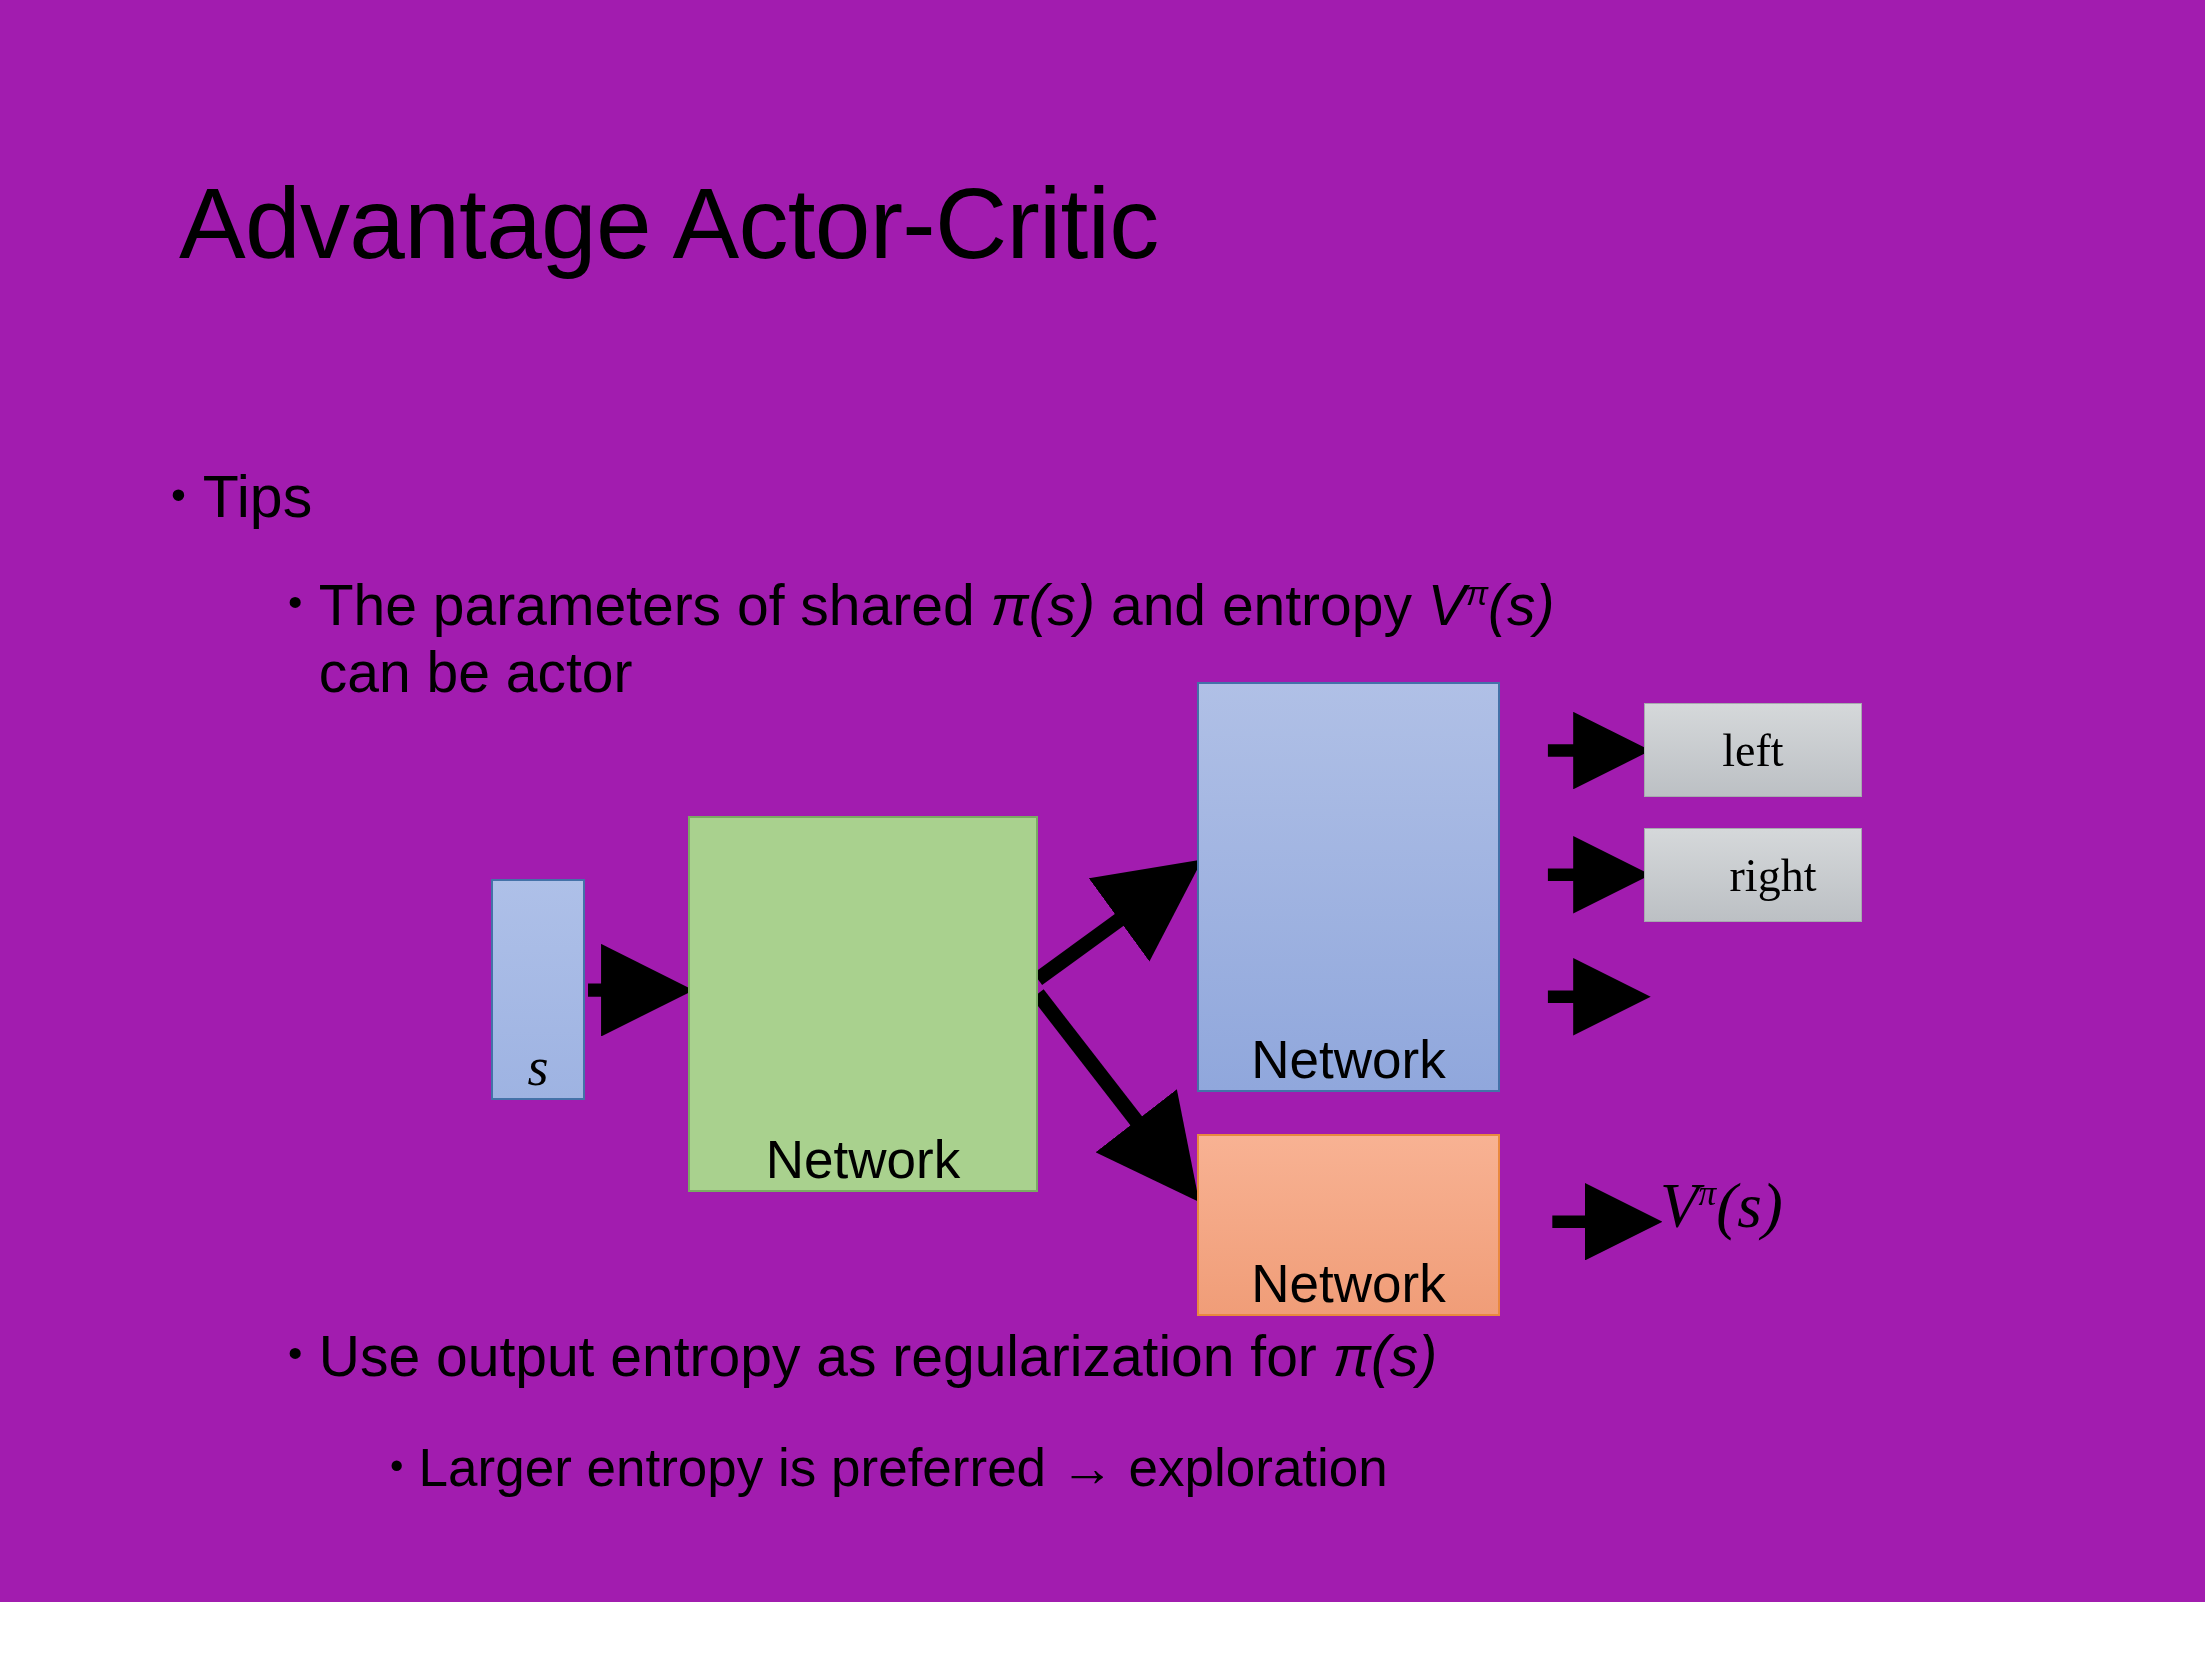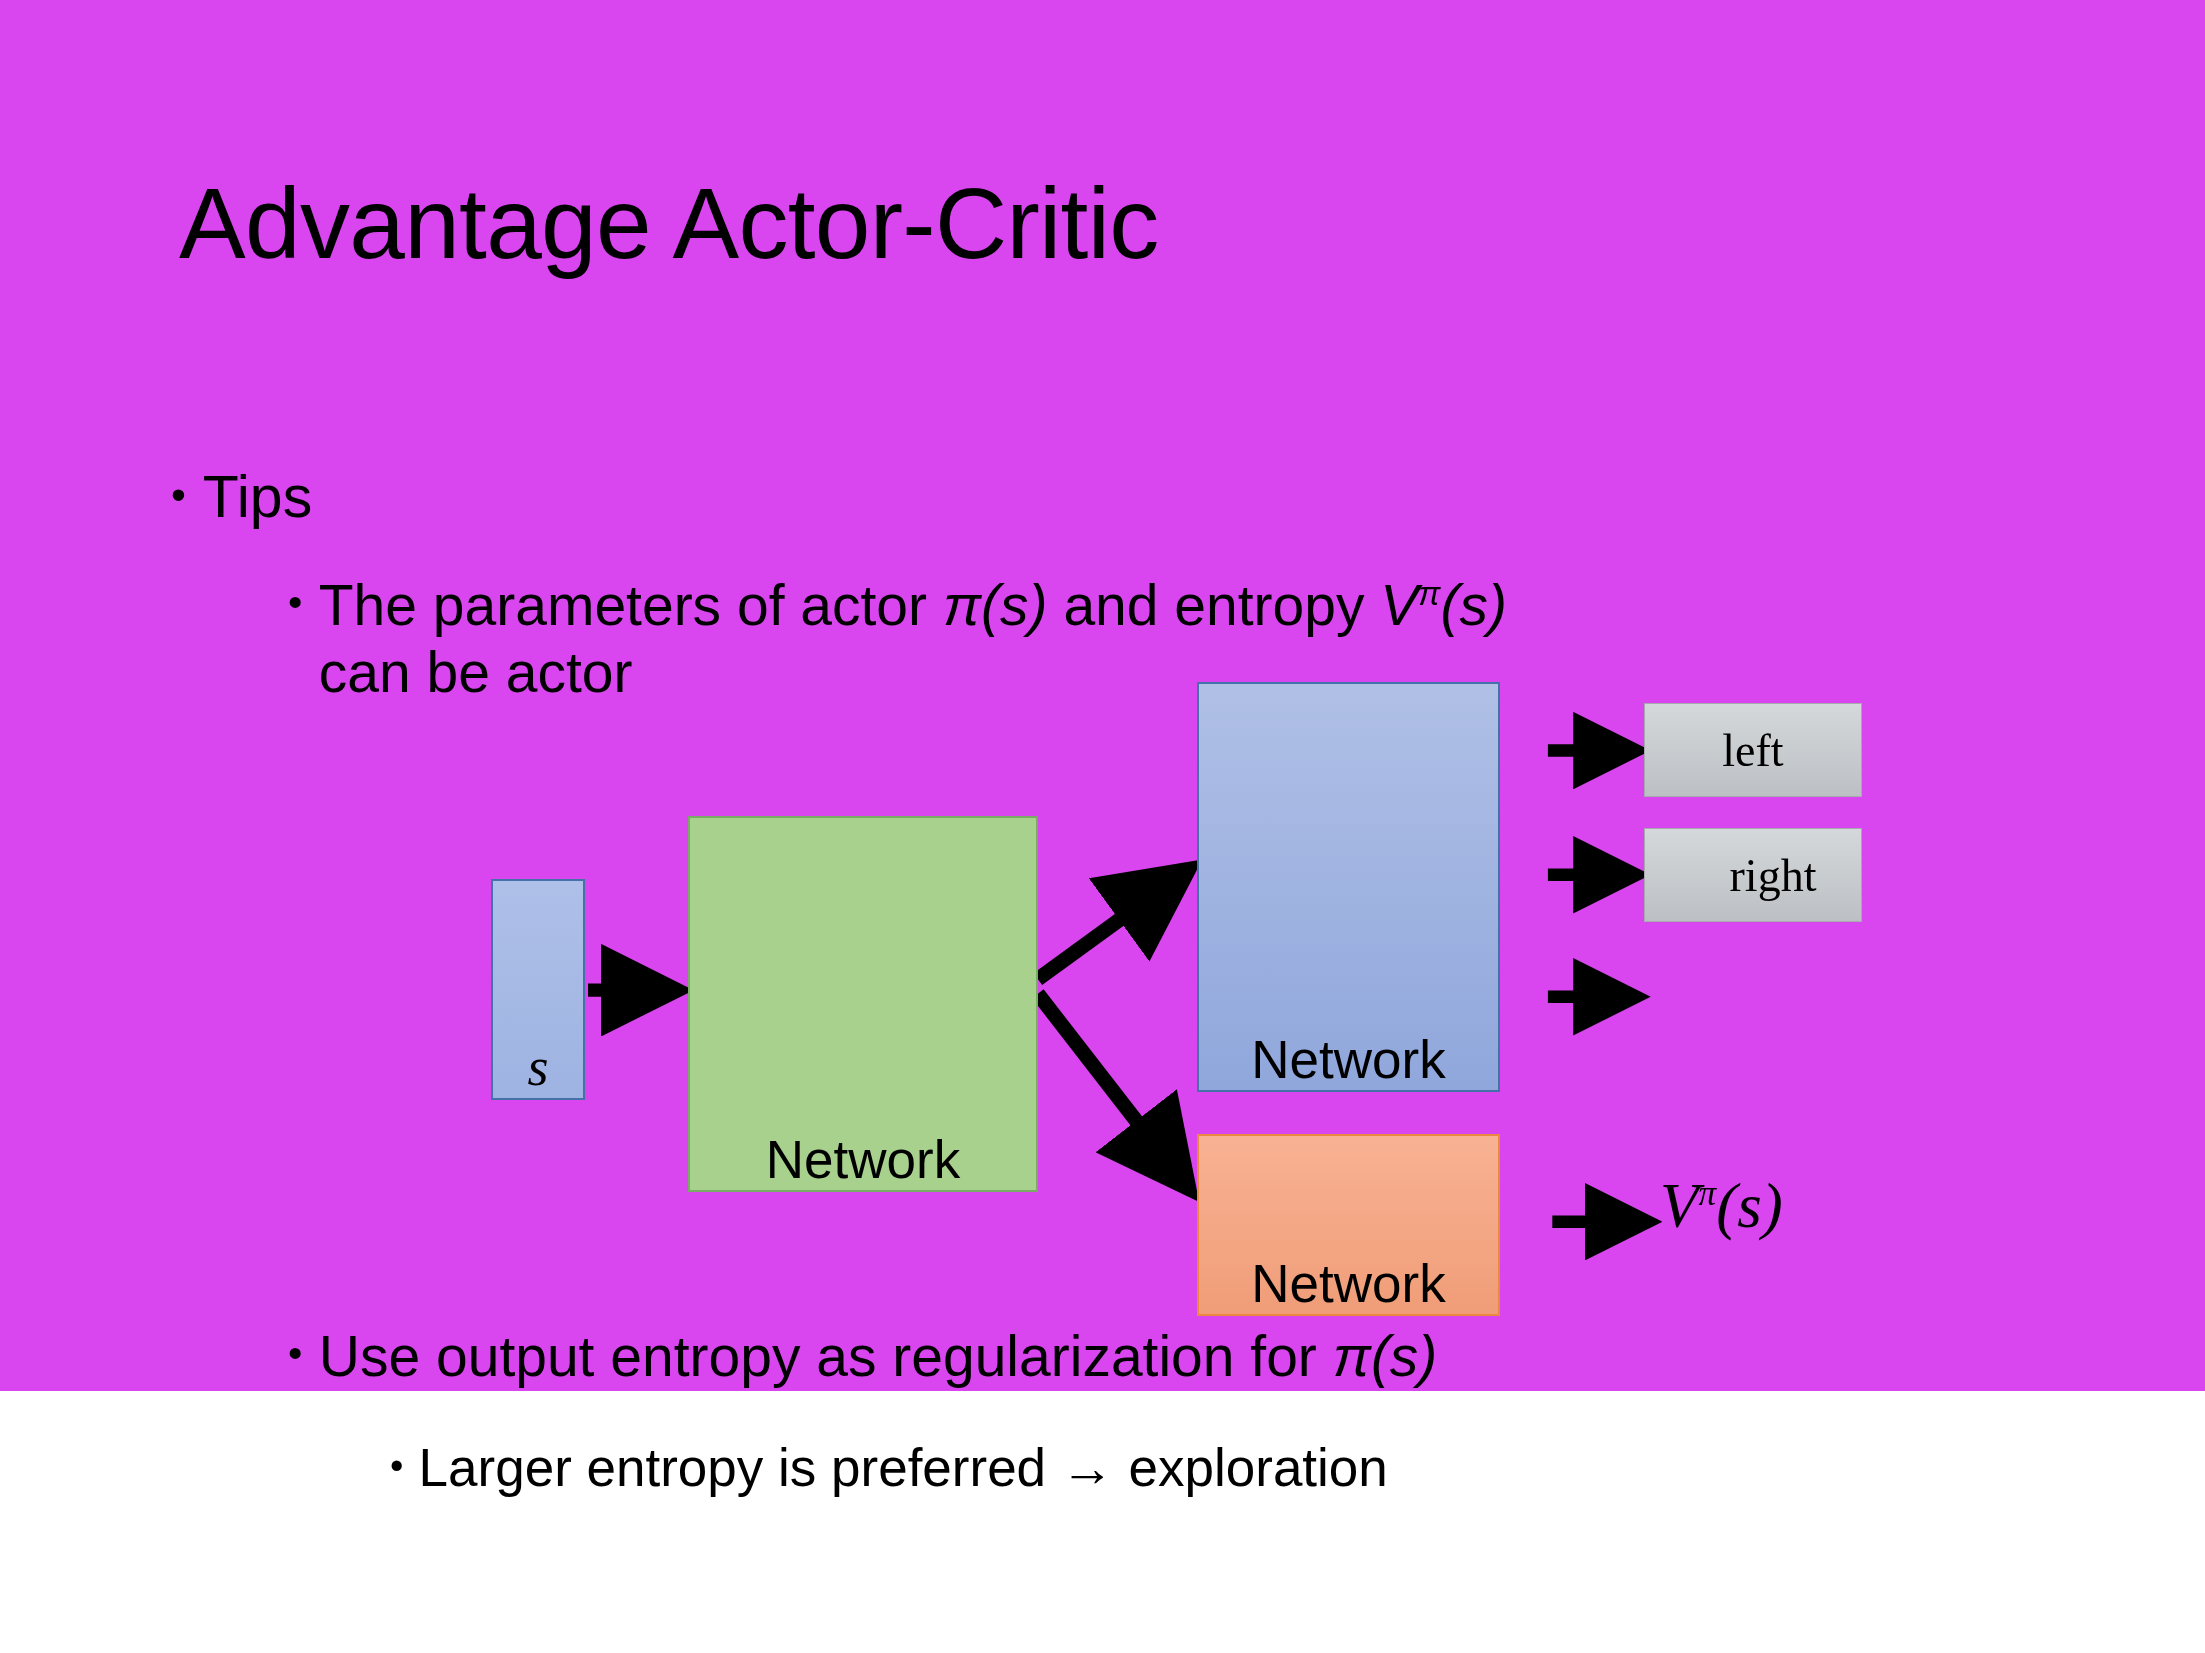--- a/index.html
+++ b/index.html
@@ -11,22 +11,22 @@
   body {
     width: 2205px;
     height: 1654px;
     font-family: "Liberation Sans", sans-serif;
     color: #000000;
     overflow: hidden;
   }
   #slide {
     position: relative;
     width: 2205px;
-    height: 1391px;
-    background: #d946ef;
+    height: 1602px;
+    background: #a21caf;
   }
 
   
   .slide-title {
     position: absolute;
     left: 179px;
     top: 171px;
     font-size: 100px;
     line-height: 1.05;
     font-weight: 400;
@@ -172,21 +172,21 @@
 
   <div class="slide-title">Advantage Actor-Critic</div>
 
   <div class="bullet lvl1" id="b-tips">
     <span class="dot">•</span>
     <span class="txt">Tips</span>
   </div>
 
   <div class="bullet lvl2" id="b-params">
     <span class="dot">•</span>
-    <span class="txt"><span>The parameters of actor </span><span class="math"><span>π</span><span>(s)</span></span><span>  and entropy </span><span class="math"><span>V</span><sup>π</sup><span>(s)</span></span><br><span>can be actor</span></span>
+    <span class="txt"><span>The parameters of shared </span><span class="math"><span>π</span><span>(s)</span></span><span>  and entropy </span><span class="math"><span>V</span><sup>π</sup><span>(s)</span></span><br><span>can be actor</span></span>
   </div>
 
   <div class="bullet lvl2" id="b-entropy">
     <span class="dot">•</span>
     <span class="txt"><span>Use output entropy as regularization for </span><span class="math"><span>π</span><span>(s)</span></span></span>
   </div>
 
   <div class="bullet lvl3" id="b-larger">
     <span class="dot">•</span>
     <span class="txt">Larger entropy is preferred → exploration</span>

